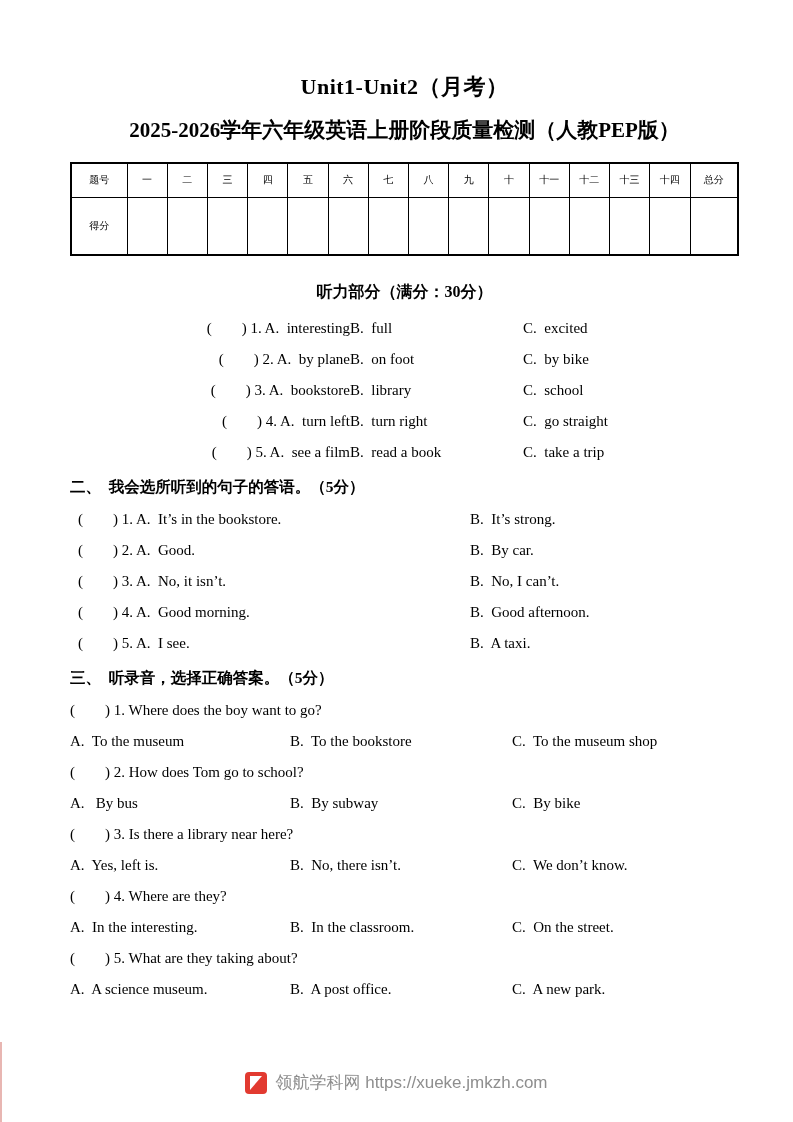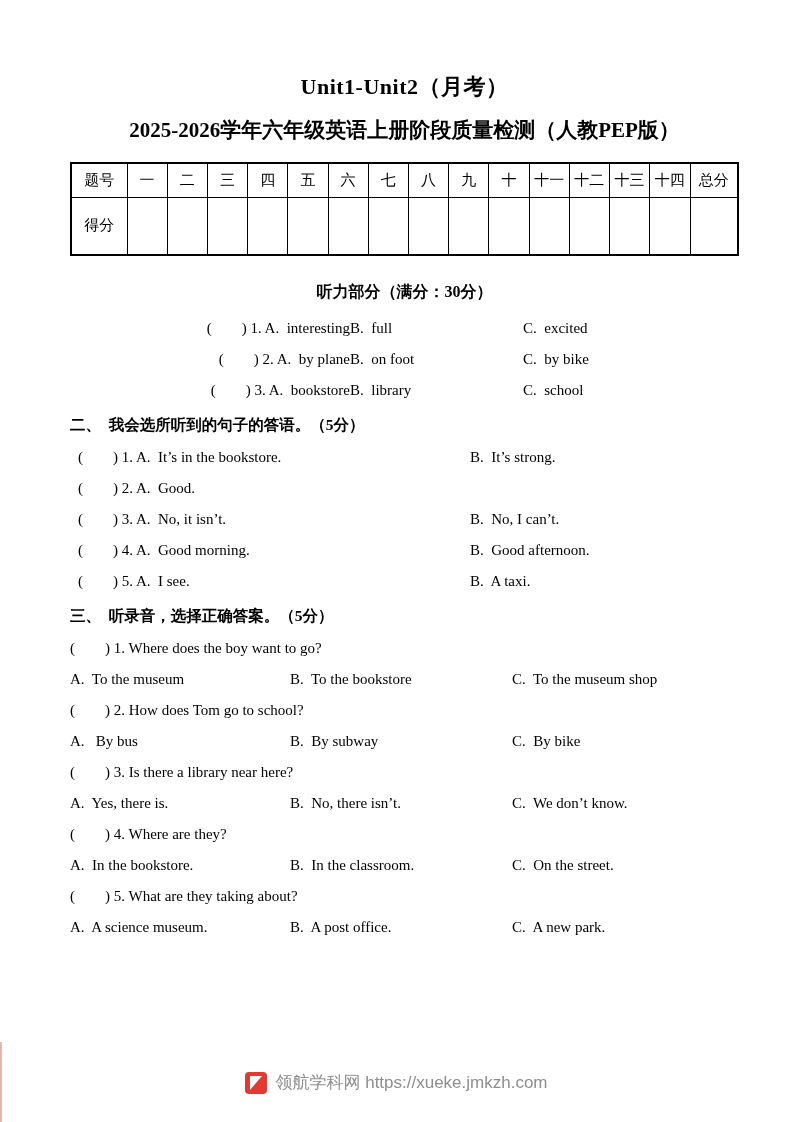--- a/index.html
+++ b/index.html
@@ -31,21 +31,21 @@
   table.score-table {
     border-collapse: collapse;
     table-layout: fixed;
     width: 100%;
     border: 2px solid #000;
   }
   table.score-table td {
     border: 1px solid #000;
     text-align: center;
     vertical-align: middle;
-    font-size: 15px;
+    font-size: 10px;
     padding: 0;
     overflow: hidden;
   }
   table.score-table tr.head-row td { height: 34px; }
   table.score-table tr.score-row td { height: 58px; }
   .part-heading {
     text-align: center;
     font-size: 16px;
     font-weight: bold;
     margin: 26px 0 10px 0;
@@ -173,29 +173,40 @@
   <div class="row s1">
     <span class="c1">(        ) 2. A.  by plane</span>
     <span class="c2">B.  on foot</span>
     <span class="c3">C.  by bike</span>
   </div>
   <div class="row s1">
     <span class="c1">(        ) 3. A.  bookstore</span>
     <span class="c2">B.  library</span>
     <span class="c3">C.  school</span>
   </div>
+  <div class="row s1">
+    <span class="c1">(        ) 4. A.  turn left</span>
+    <span class="c2">B.  turn right</span>
+    <span class="c3">C.  go straight</span>
+  </div>
+  <div class="row s1">
+    <span class="c1">(        ) 5. A.  see a film</span>
+    <span class="c2">B.  read a book</span>
+    <span class="c3">C.  take a trip</span>
+  </div>
 
   <div class="section-heading">二、  我会选所听到的句子的答语。（5分）</div>
 
   <div class="row s2">
     <span class="c1">(        ) 1. A.  It’s in the bookstore.</span>
     <span class="c2">B.  It’s strong.</span>
   </div>
   <div class="row s2">
     <span class="c1">(        ) 2. A.  Good.</span>
+    <span class="c2">B.  By car.</span>
   </div>
   <div class="row s2">
     <span class="c1">(        ) 3. A.  No, it isn’t.</span>
     <span class="c2">B.  No, I can’t.</span>
   </div>
   <div class="row s2">
     <span class="c1">(        ) 4. A.  Good morning.</span>
     <span class="c2">B.  Good afternoon.</span>
   </div>
   <div class="row s2">
@@ -218,29 +229,29 @@
   </div>
   <div class="row s3o">
     <span class="c1">A.   By bus</span>
     <span class="c2">B.  By subway</span>
     <span class="c3">C.  By bike</span>
   </div>
   <div class="row s3q">
     <span>(        ) 3. Is there a library near here?</span>
   </div>
   <div class="row s3o">
-    <span class="c1">A.  Yes, there is.</span>
+    <span class="c1">A.  Yes, left is.</span>
     <span class="c2">B.  No, there isn’t.</span>
     <span class="c3">C.  We don’t know.</span>
   </div>
   <div class="row s3q">
     <span>(        ) 4. Where are they?</span>
   </div>
   <div class="row s3o">
-    <span class="c1">A.  In the bookstore.</span>
+    <span class="c1">A.  In the interesting.</span>
     <span class="c2">B.  In the classroom.</span>
     <span class="c3">C.  On the street.</span>
   </div>
   <div class="row s3q">
     <span>(        ) 5. What are they taking about?</span>
   </div>
   <div class="row s3o">
     <span class="c1">A.  A science museum.</span>
     <span class="c2">B.  A post office.</span>
     <span class="c3">C.  A new park.</span>

